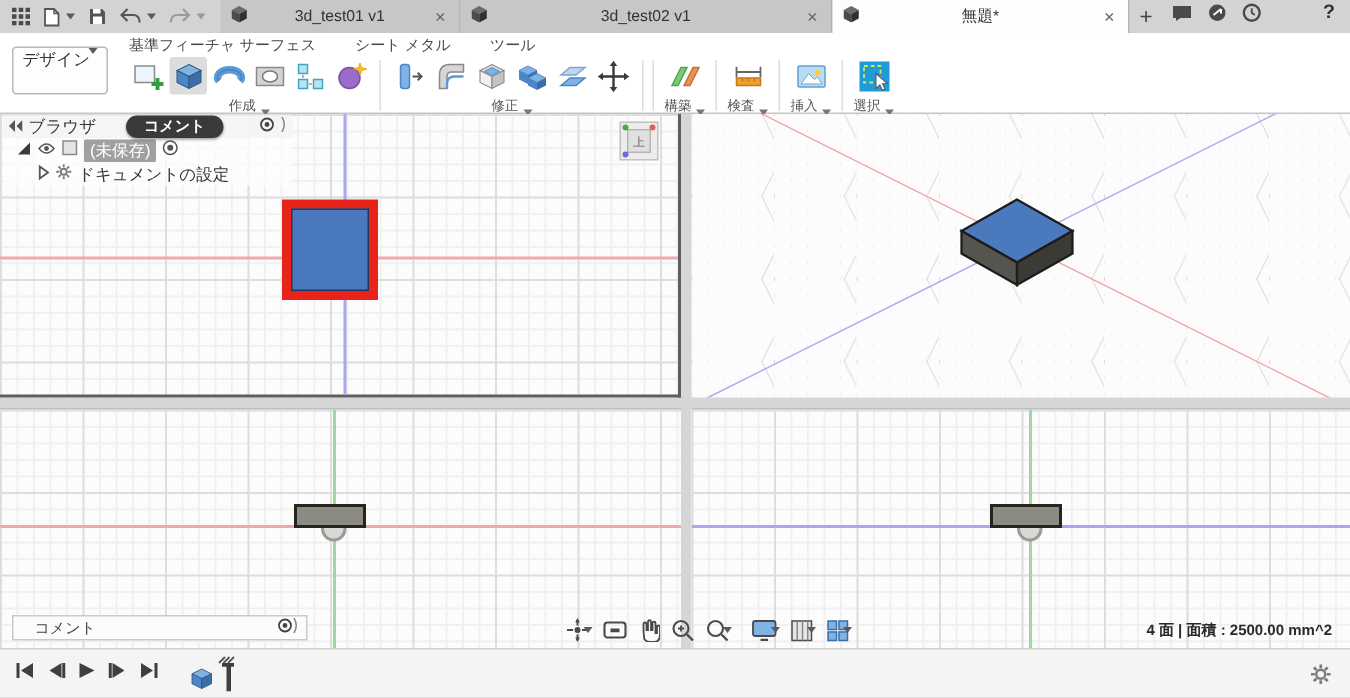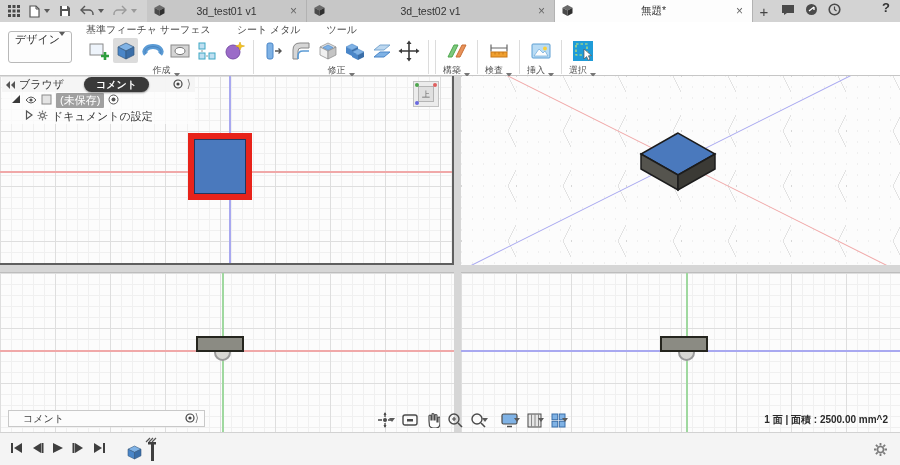--- a/index.html
+++ b/index.html
@@ -531,21 +531,21 @@
         <svg width="15" height="15">
           <rect x="1" y="1" width="5.7" height="5.7" fill="#7fb2e5" stroke="#3a6ea8"></rect>
           <rect x="8.3" y="1" width="5.7" height="5.7" fill="#7fb2e5" stroke="#3a6ea8"></rect>
           <rect x="1" y="8.3" width="5.7" height="5.7" fill="#7fb2e5" stroke="#3a6ea8"></rect>
           <rect x="8.3" y="8.3" width="5.7" height="5.7" fill="#7fb2e5" stroke="#3a6ea8"></rect>
         </svg>
         <span class="tb-caret"></span>
       </span>
   </div>
 
-  <div class="status-info">1 面 | 面積 : 2500.00 mm^2</div>
+  <div class="status-info">4 面 | 面積 : 2500.00 mm^2</div>
 
   <div class="timeline">
     <div class="tl-controls">
       <span><svg width="13" height="12">
             <rect x="1" y="1" width="2" height="10" fill="#3f3f3f"></rect>
             <polygon points="12,1 4,6 12,11" fill="#3f3f3f"></polygon>
           </svg></span>
       <span><svg width="13" height="12">
             <polygon points="10,1 2,6 10,11" fill="#3f3f3f"></polygon>
             <rect x="10.5" y="1" width="2" height="10" fill="#3f3f3f"></rect>

